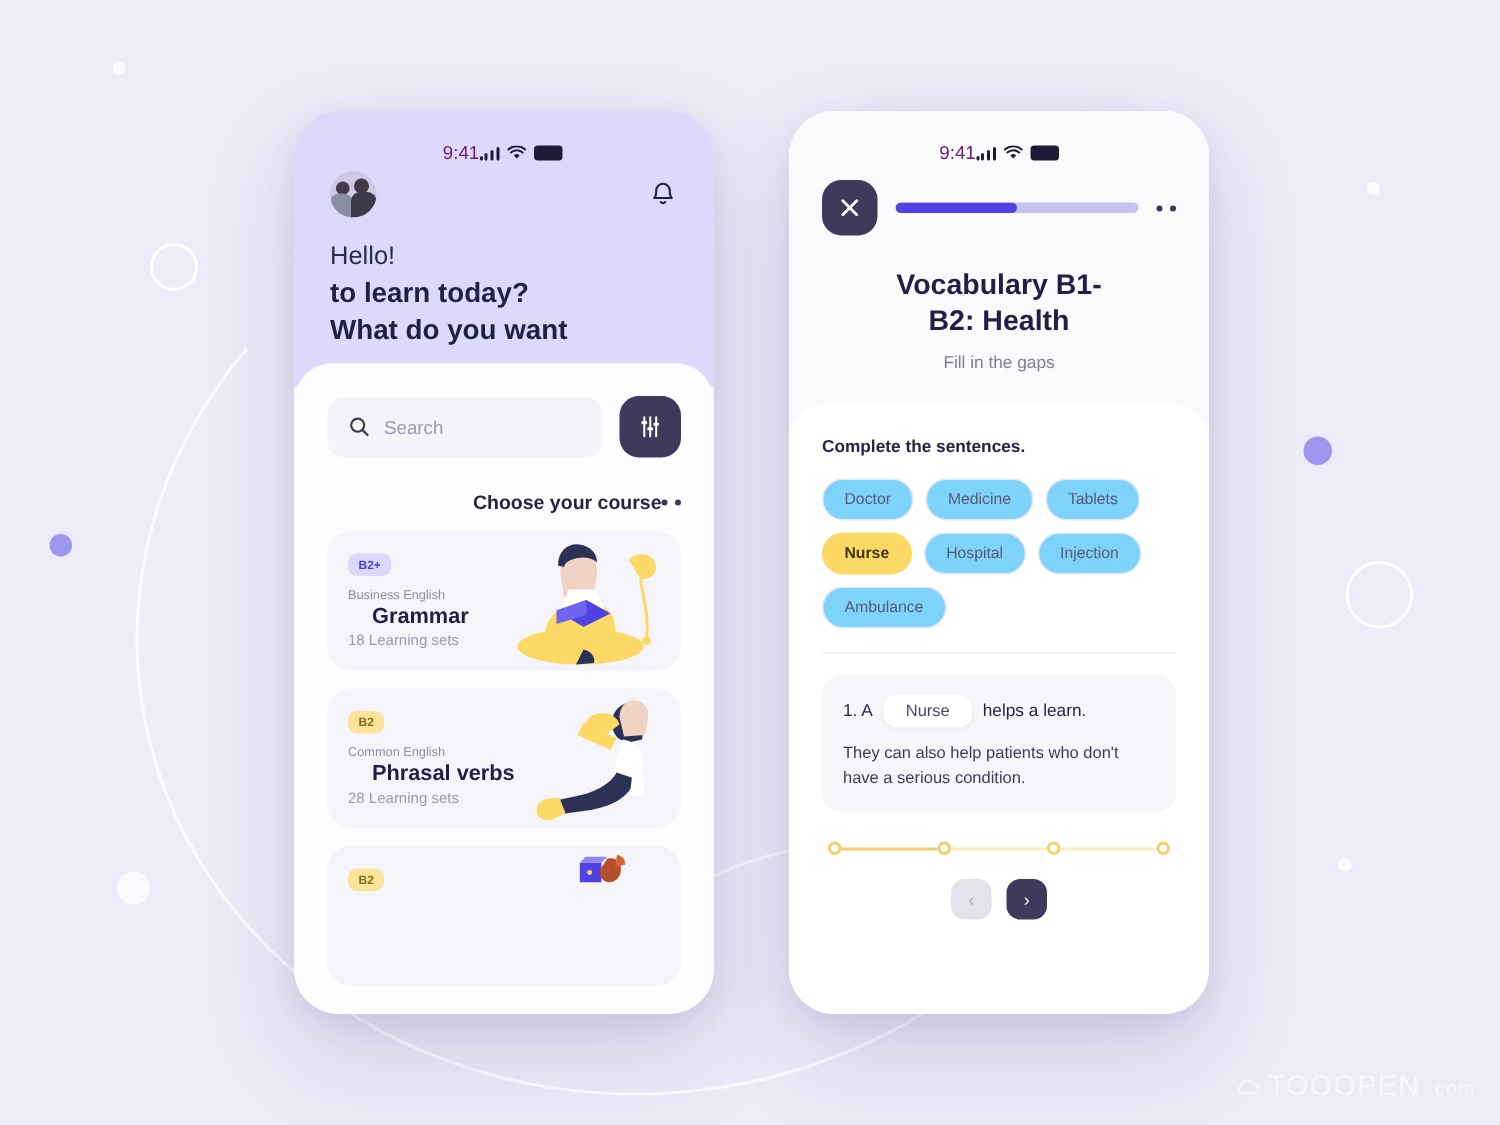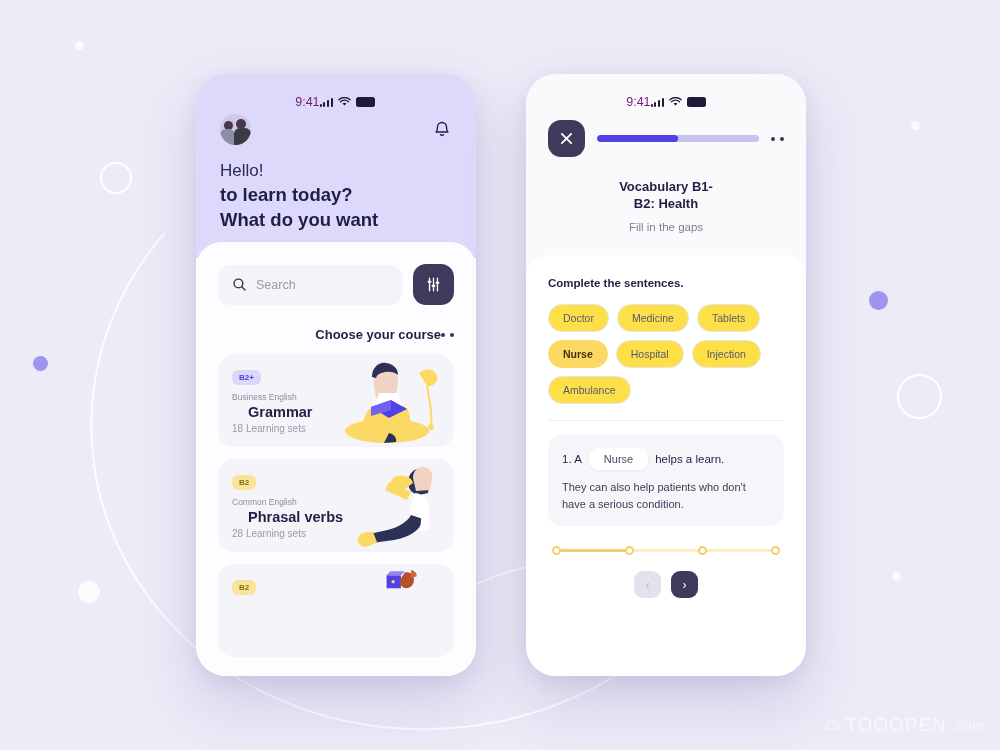--- a/index.html
+++ b/index.html
@@ -132,35 +132,35 @@
   .rp-top { padding: 6px 22px 0 22px; background: #fafafd; }
   .rp-navrow { display: flex; align-items: center; gap: 12px; margin: 6px 0 22px 0; }
   .close-btn {
     width: 37px; height: 37px; border-radius: 13px; background: #3d3a5c;
     display: flex; align-items: center; justify-content: center; flex: none;
   }
   .progress-track {
     flex: 1; height: 7px; border-radius: 4px; background: #c6c2ee; overflow: hidden;
   }
   .progress-fill { height: 100%; border-radius: 4px; background: #5042e4; }
-  .rp-title { text-align: center; font-size: 13px; font-weight: bold; color: #211f45; line-height: 1.27; }
+  .rp-title { text-align: center; font-size: 19px; font-weight: bold; color: #211f45; line-height: 1.27; }
   .rp-sub { text-align: center; font-size: 11.5px; color: #7f7d93; margin-top: 9px; }
 
   .rp-sheet {
     background: #ffffff;
     border-radius: 24px 24px 30px 30px;
     margin-top: 22px;
     padding: 22px 22px 20px 22px;
     height: 100%;
   }
   .prompt { font-size: 11.5px; font-weight: bold; color: #262347; margin-bottom: 15px; }
   .chips { display: flex; flex-wrap: wrap; gap: 8px; }
   .chip {
     font-size: 10.5px; color: #5a5870;
-    border: 1px solid #e6e5ee; background: #fde047;
+    border: 1px solid #e6e5ee; background: #7dd3fc;
     padding: 7px 14px; border-radius: 20px;
   }
   .chip.selected { background: #fbd964; border-color: #fbd964; color: #413305; font-weight: bold; }
   .divider { height: 1px; background: #eeedf4; margin: 16px 0 14px 0; }
 
   .qcard { background: #f6f6fa; border-radius: 13px; padding: 13px 14px; }
   .qline { display: flex; align-items: center; gap: 7px; font-size: 11.5px; color: #262347; }
   .qblank {
     background: #ffffff; border-radius: 9px;
     padding: 5px 15px; font-size: 11px; color: #4a4864;

